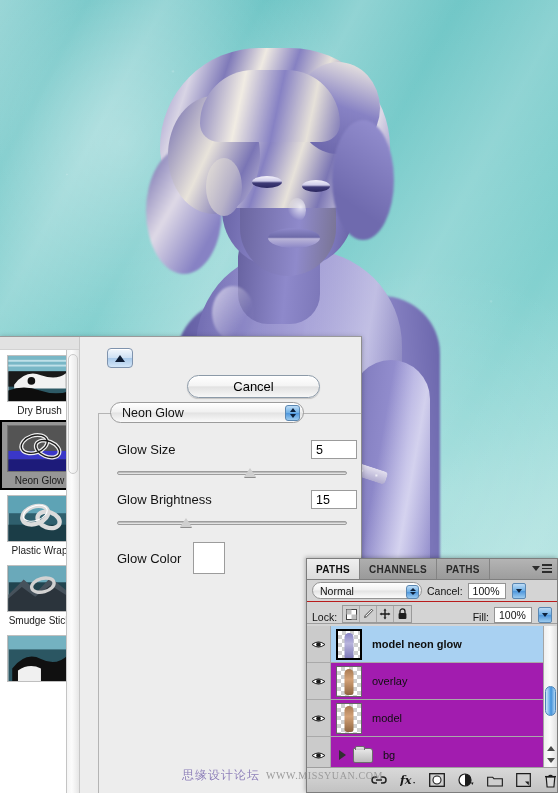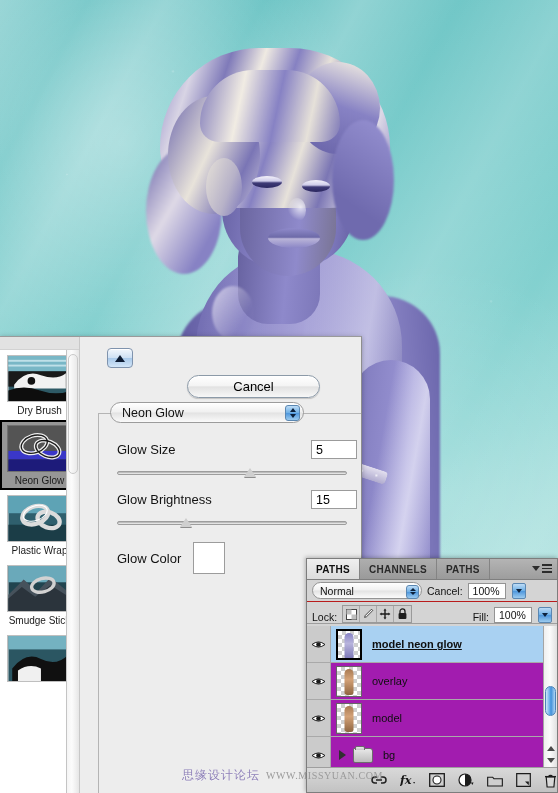--- a/index.html
+++ b/index.html
@@ -546,21 +546,20 @@
   }
   .thumb-figure.purple { background: linear-gradient(180deg,#8782c4,#b8b4dc 40%,#7b76b6); }
   .thumb-figure.skin   { background: linear-gradient(180deg,#a87a52,#d4a277 40%,#8f6540); }
   .layer-name {
     margin-left: 10px;
     font-size: 11px;
     color: #0f0f0f;
   }
   .layer-row.selected .layer-name {
     font-weight: bold;
-    text-decoration: underline;
   }
   .group-arrow {
     width: 0; height: 0;
     border-top: 5px solid transparent;
     border-bottom: 5px solid transparent;
     border-left: 7px solid #303030;
     margin-left: 8px;
   }
   .folder-icon {
     width: 20px; height: 15px;

